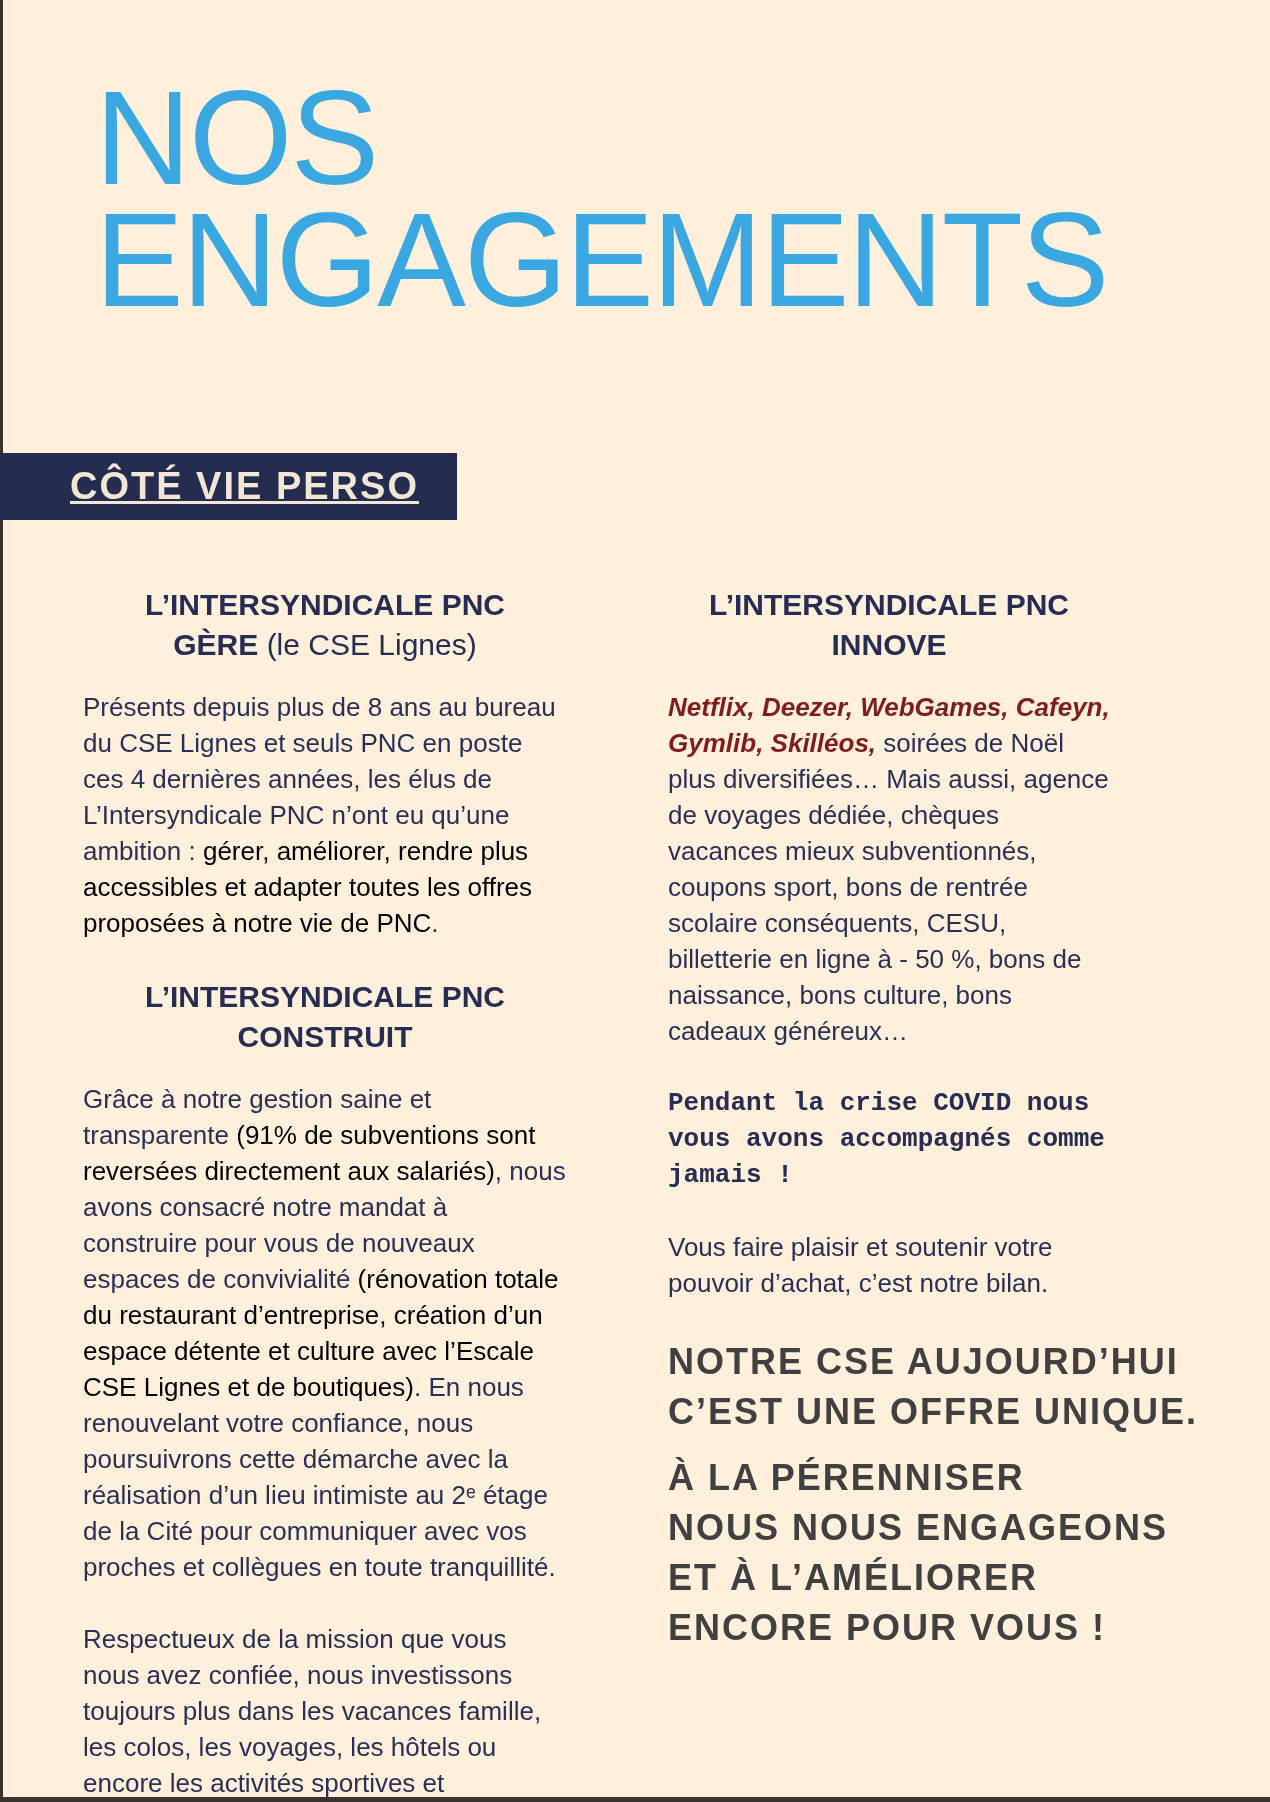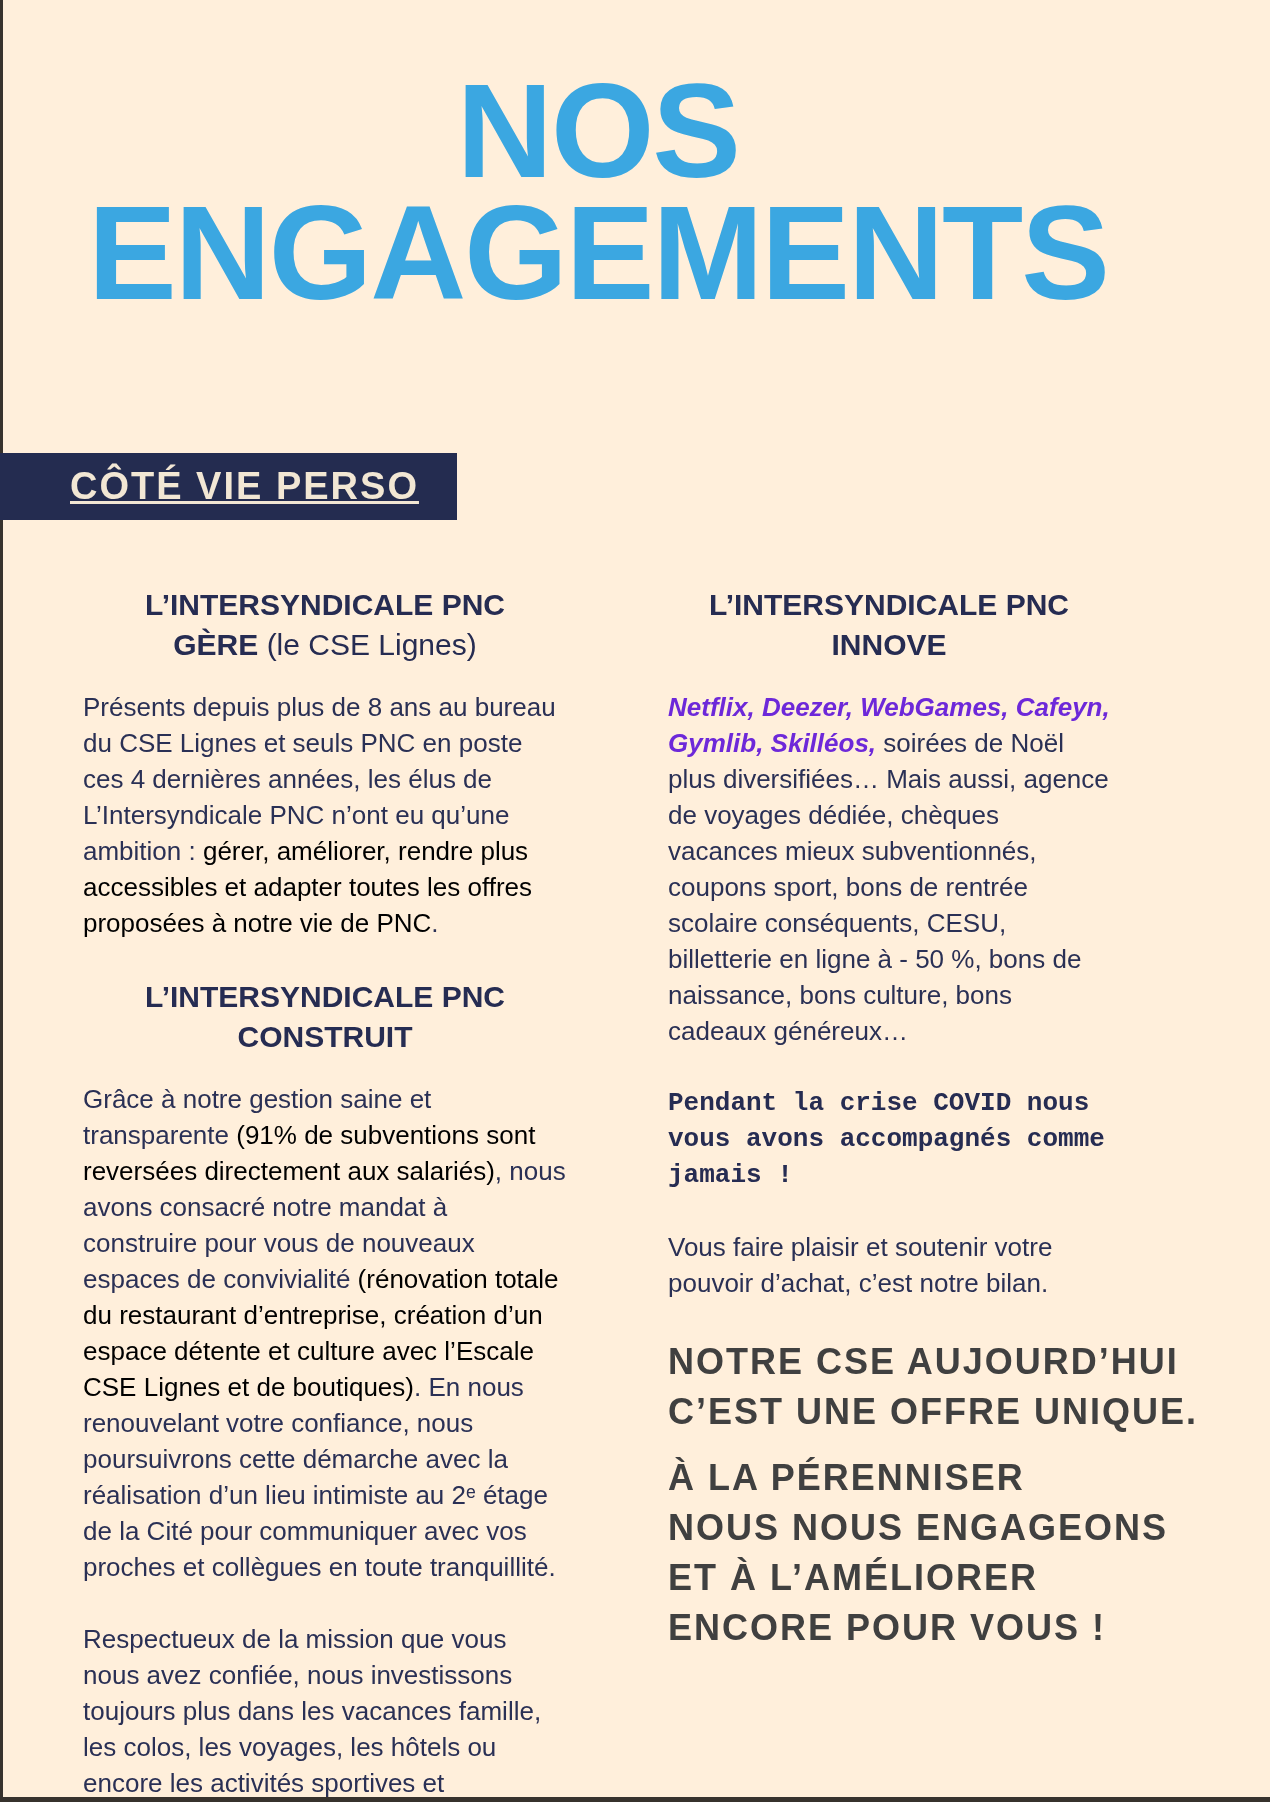--- a/index.html
+++ b/index.html
@@ -18,28 +18,27 @@
     background: #37322D;
   }
   .edge-bottom {
     position: absolute; left: 0; bottom: 0;
     width: 100%; height: 5px;
     background: #37322D;
   }
   .title {
     position: absolute;
     left: 84px; top: 66px;
-    margin: 4px;
+    margin: 11px;
     font-size: 133px;
     line-height: 122px;
-    font-weight: bold;
+    font-weight: normal;
     letter-spacing: -2px;
     color: #3BA7E1;
     text-transform: uppercase;
-    text-align: center;
   }
   .title-line { display: block; }
   .banner {
     position: absolute;
     left: 0; top: 453px;
     width: 457px; height: 67px;
     background: #242C50;
     display: flex;
     align-items: center;
     box-sizing: border-box;
@@ -66,21 +65,21 @@
   }
   .h-line { display: block; }
   .h-regular { font-weight: normal; }
   .body-p {
     margin: 0 0 36px 0;
     font-size: 26px;
     line-height: 36px;
     color: #2A3055;
   }
   .body-p .b { font-weight: normal; color: #000000; }
-  .body-p .bi { font-weight: bold; font-style: italic; color: #6d28d9; }
+  .body-p .bi { font-weight: bold; font-style: italic; color: #7f1d1d; }
   .bold-p { font-weight: bold; color: #262C52; font-family: Liberation Mono, monospace; }
   .sec-heading.later { margin-top: 8px; }
   .cta {
     margin-top: 20px;
     color: #404040;
     font-weight: bold;
     font-size: 36px;
     line-height: 50px;
     letter-spacing: 2px;
   }

